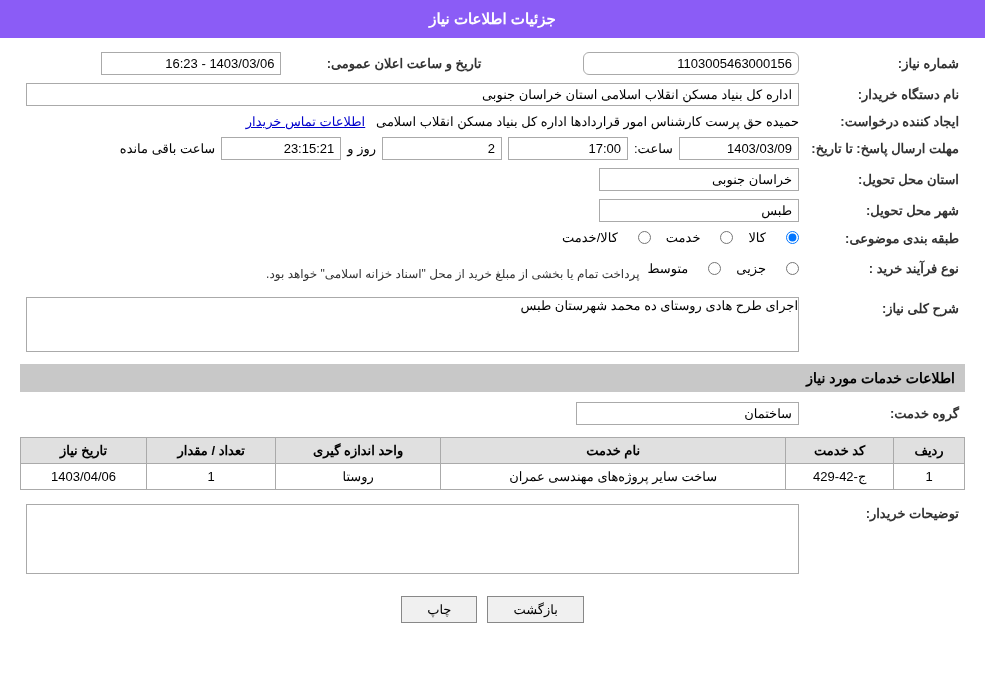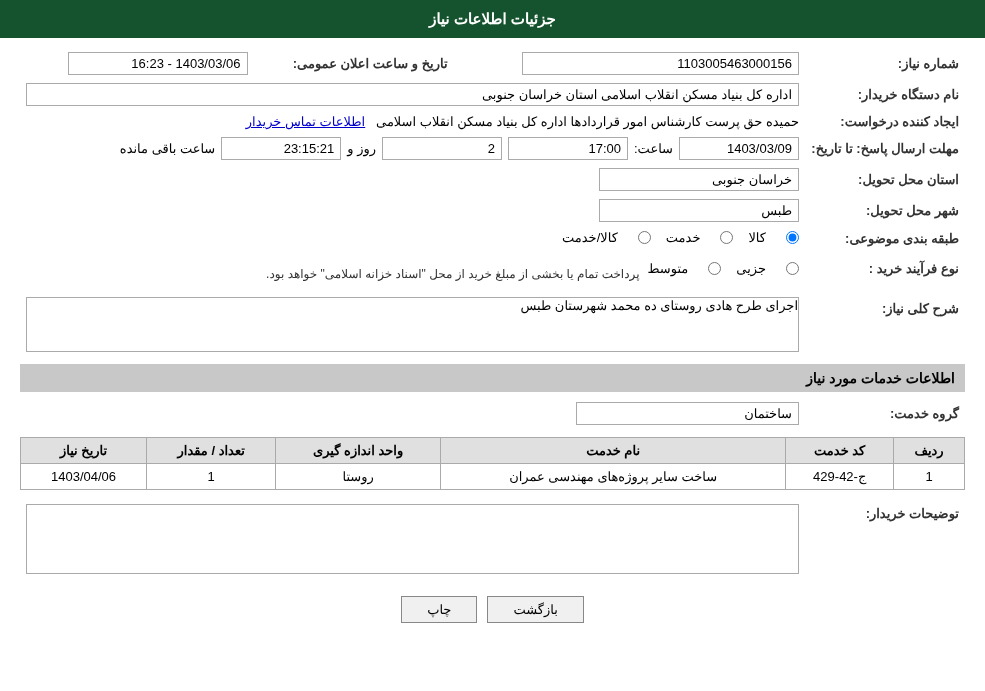--- a/index.html
+++ b/index.html
@@ -9,21 +9,21 @@
       background: #f0f0f0;
       direction: rtl;
     }
     .page-wrapper {
       width: 985px;
       min-height: 691px;
       background: #fff;
       margin: 0 auto;
     }
     .header-bar {
-      background: #14532d;
+      background: #8b5cf6;
       color: #fff;
       text-align: center;
       padding: 10px 15px;
       font-size: 15px;
       font-weight: bold;
     }
     .content-area {
       padding: 10px 20px 20px 20px;
     }
     .info-table {
@@ -155,21 +155,21 @@
   </div>
 
   <div class="content-area">
 
     <table class="info-table">
 
       <tbody>
           <tr>
         <td class="label-cell">شماره نیاز:</td>
         <td class="value-cell">
-          <div class="input-box" style="width:277px;">1103005463000156</div>
+          <div class="input-box" style="width:216px;border-radius:6px;">1103005463000156</div>
         </td>
         <td class="label-cell" style="width:200px;">تاریخ و ساعت اعلان عمومی:</td>
         <td class="value-cell">
           <div class="input-box" style="width:180px;">1403/03/06 - 16:23</div>
         </td>
       </tr>
 
       <tr>
         <td class="label-cell">نام دستگاه خریدار:</td>
         <td class="value-cell" colspan="3">

